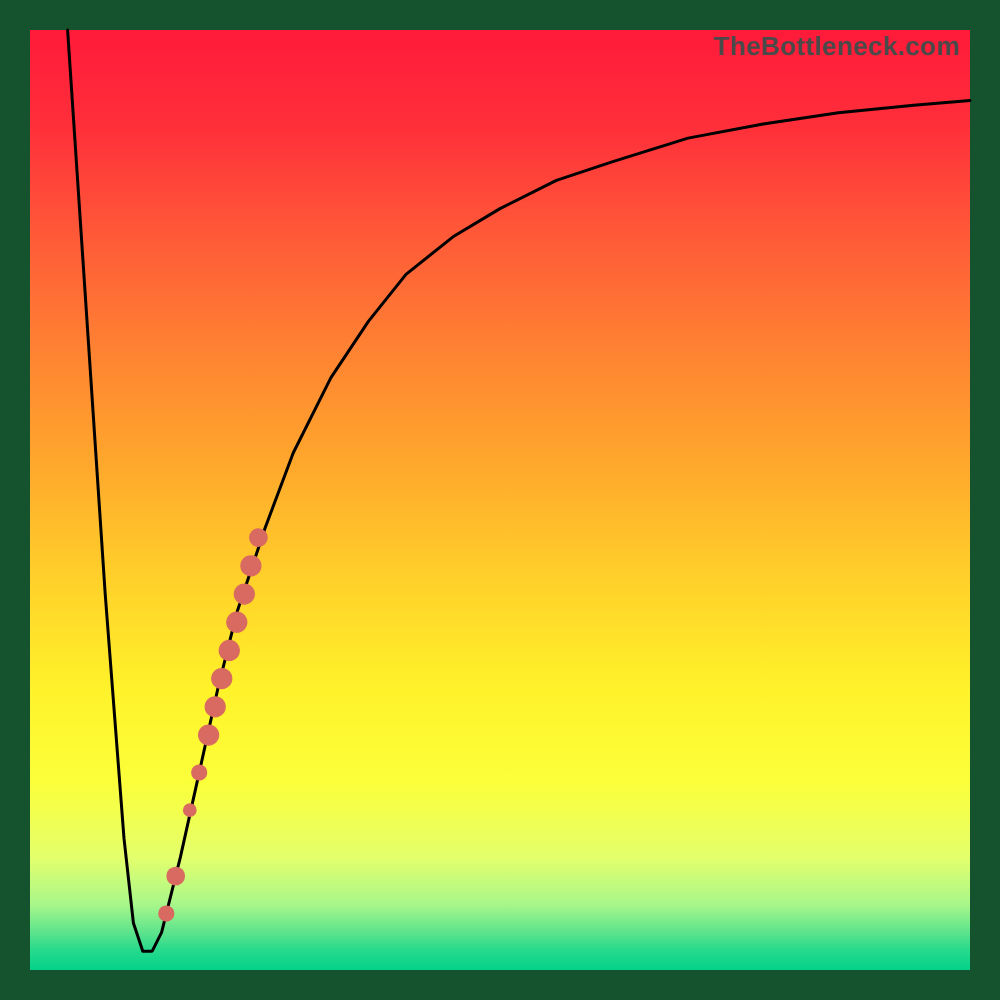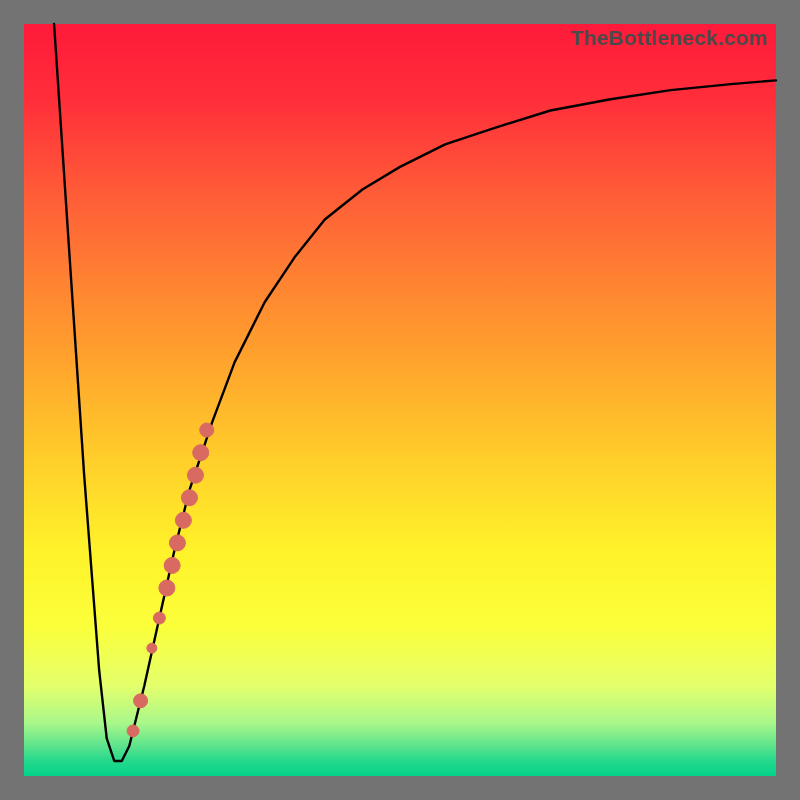--- a/index.html
+++ b/index.html
@@ -10,21 +10,21 @@
     overflow: hidden;
     background: #000;
     font-family: Arial, Helvetica, sans-serif;
   }
   .frame {
     position: absolute;
     left: 0;
     top: 0;
     width: 800px;
     height: 800px;
-    background: #737373;
+    background: #14532d;
   }
   .plot {
     position: absolute;
     left: 24px;
     top: 24px;
     width: 752px;
     height: 752px;
     background: linear-gradient(to bottom,
       #ff1a3a 0%,
       #ff2e3a 10%,

